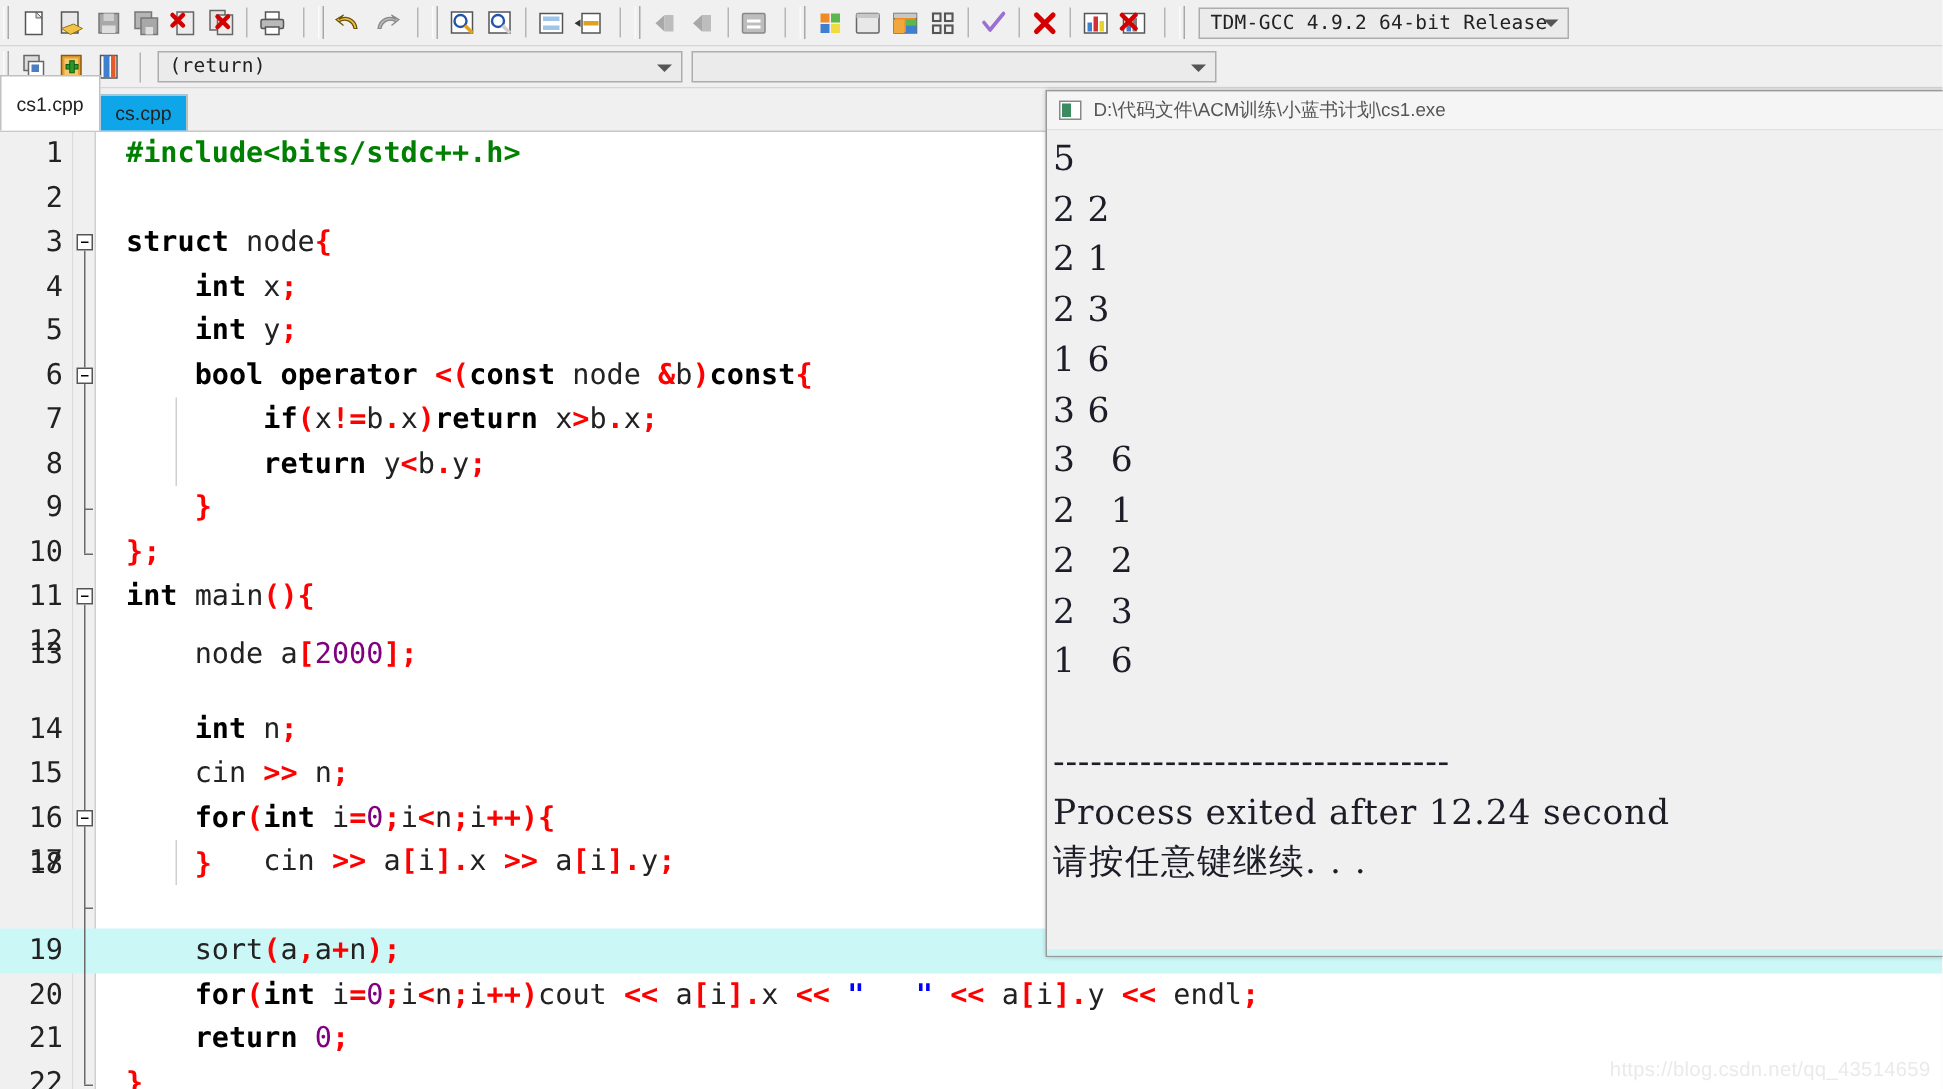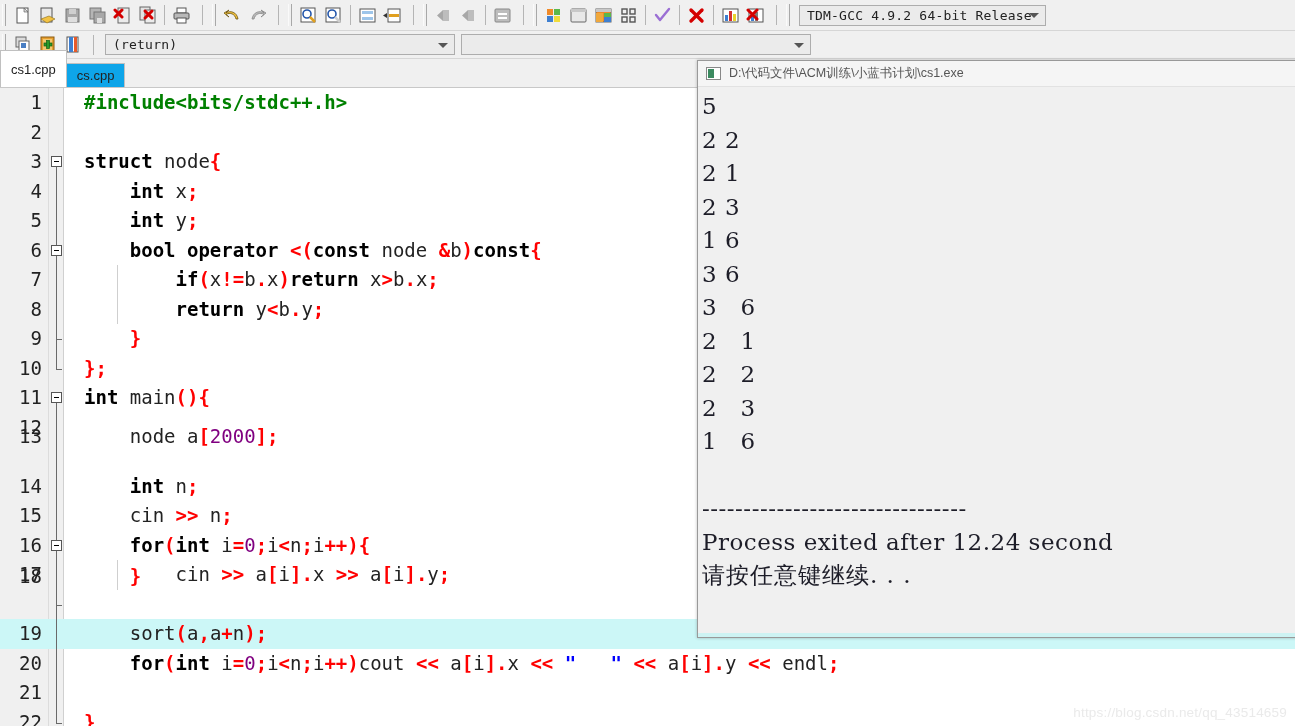--- a/index.html
+++ b/index.html
@@ -481,21 +481,21 @@
         <div class="code-line" style="position: absolute; top: 295px; left: 0px; width: 1234px; padding-left: 15px;"><span class="lineno">11</span><span class="codetext"><span class="k">int</span><span class="i"> main</span><span class="p">(){</span></span></div>
         <div class="code-line" style="position: absolute; top: 324.5px; left: 0px; width: 1295px;"><span class="lineno">12</span><span class="codetext"><span class="i"></span></span></div>
         <div class="code-line" style="position: absolute; top: 334px; left: 0px; width: 1295px;"><span class="lineno">13</span><span class="codetext"><span class="i">    node a</span><span class="p">[</span><span class="n">2000</span><span class="p">];</span></span></div>
         <div class="code-line" style="position: absolute; top: 383.5px; left: 0px; width: 1287px;"><span class="lineno">14</span><span class="codetext"><span class="i">    </span><span class="k">int</span><span class="i"> n</span><span class="p">;</span></span></div>
         <div class="code-line" style="position: absolute; top: 413px; left: 0px; width: 1295px;"><span class="lineno">15</span><span class="codetext"><span class="i">    cin </span><span class="p">&gt;&gt;</span><span class="i"> n</span><span class="p">;</span></span></div>
         <div class="code-line" style="position: absolute; top: 442.5px; left: 0px; width: 1295px;"><span class="lineno">16</span><span class="codetext"><span class="i">    </span><span class="k">for</span><span class="p">(</span><span class="k">int</span><span class="i"> i</span><span class="p">=</span><span class="n">0</span><span class="p">;</span><span class="i">i</span><span class="p">&lt;</span><span class="i">n</span><span class="p">;</span><span class="i">i</span><span class="p">++</span><span class="p">){</span></span></div>
         <div class="code-line" style="position: absolute; top: 472px; left: 0px; width: 1295px;"><span class="lineno">17</span><span class="codetext"><span class="i">        cin </span><span class="p">&gt;&gt;</span><span class="i"> a</span><span class="p">[</span><span class="i">i</span><span class="p">]</span><span class="p">.</span><span class="i">x </span><span class="p">&gt;&gt;</span><span class="i"> a</span><span class="p">[</span><span class="i">i</span><span class="p">]</span><span class="p">.</span><span class="i">y</span><span class="p">;</span></span></div>
         <div class="code-line" style="position: absolute; top: 474px; left: 0px; width: 1295px;"><span class="lineno">18</span><span class="codetext"><span class="i">    </span><span class="p">}</span></span></div>
         <div class="code-line hl-line" style="position: absolute; top: 531px; left: 0px; width: 1295px;"><span class="lineno">19</span><span class="codetext"><span class="i">    sort</span><span class="p">(</span><span class="i">a</span><span class="p">,</span><span class="i">a</span><span class="p">+</span><span class="i">n</span><span class="p">);</span></span></div>
         <div class="code-line" style="position: absolute; top: 560.5px; left: 0px; width: 1295px;"><span class="lineno">20</span><span class="codetext"><span class="i">    </span><span class="k">for</span><span class="p">(</span><span class="k">int</span><span class="i"> i</span><span class="p">=</span><span class="n">0</span><span class="p">;</span><span class="i">i</span><span class="p">&lt;</span><span class="i">n</span><span class="p">;</span><span class="i">i</span><span class="p">++</span><span class="p">)</span><span class="i">cout </span><span class="p">&lt;&lt;</span><span class="i"> a</span><span class="p">[</span><span class="i">i</span><span class="p">]</span><span class="p">.</span><span class="i">x </span><span class="p">&lt;&lt;</span><span class="i"> </span><span class="s">"   "</span><span class="i"> </span><span class="p">&lt;&lt;</span><span class="i"> a</span><span class="p">[</span><span class="i">i</span><span class="p">]</span><span class="p">.</span><span class="i">y </span><span class="p">&lt;&lt;</span><span class="i"> endl</span><span class="p">;</span></span></div>
-        <div class="code-line" style="position: absolute; top: 590px; left: 0px; width: 1295px;"><span class="lineno">21</span></div>
+        <div class="code-line" style="position: absolute; top: 590px; left: 0px; width: 1295px;"><span class="lineno">21</span><span class="codetext"><span class="i">    </span><span class="k">return</span><span class="i"> </span><span class="n">0</span><span class="p">;</span></span></div>
         <div class="code-line" style="position: absolute; top: 619.5px; left: 0px; width: 1295px;"><span class="lineno">22</span><span class="codetext"><span class="p">}</span></span></div>
       </div>
     <div id="fold-decorations">
         <div class="fold-box" style="top: 68px;"></div>
         <div class="fold-line" style="top: 79px; height: 201.5px;"></div>
         <div class="fold-end" style="top: 280.5px;"></div>
         <div class="fold-box" style="top: 156.5px;"></div>
         <div class="fold-end" style="top: 251px;"></div>
         <div class="fold-box" style="top: 304px;"></div>
         <div class="fold-line" style="top: 315px; height: 319.5px;"></div>

